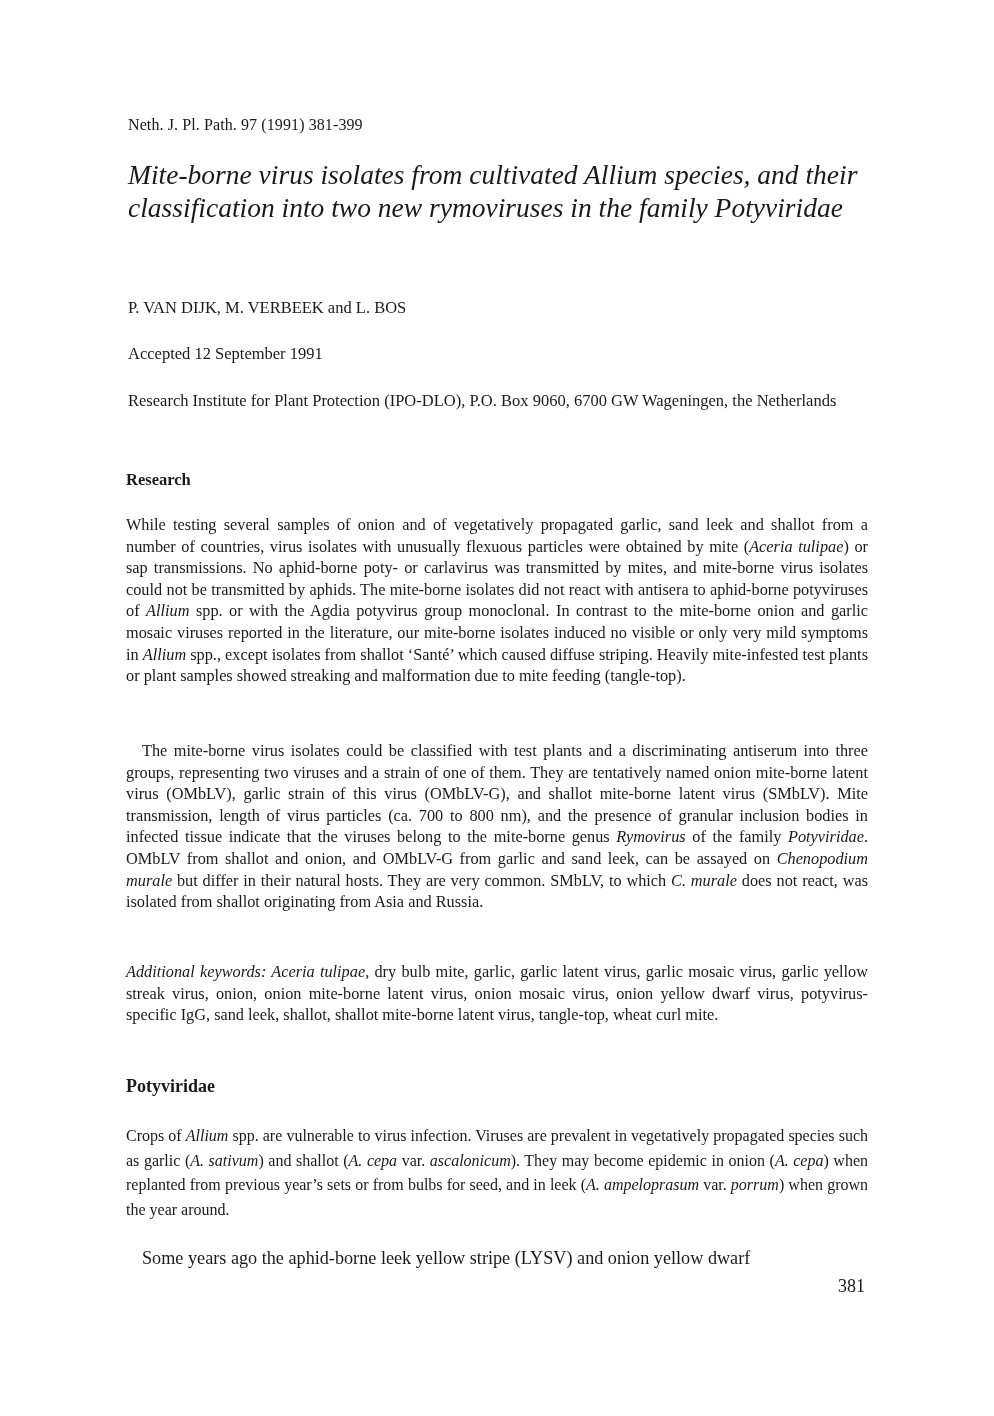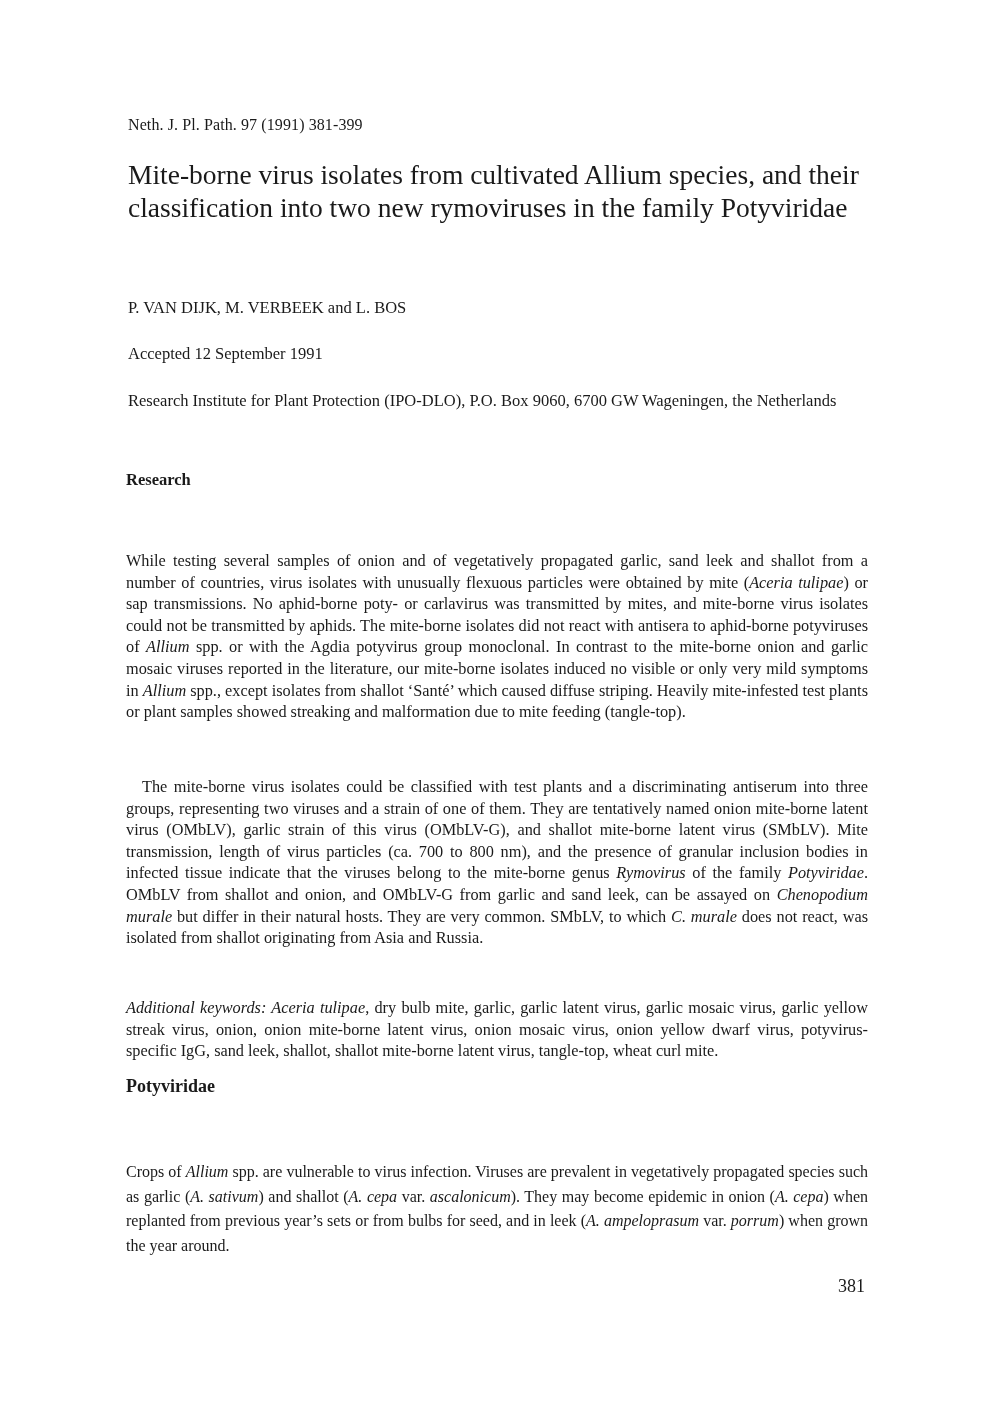--- a/index.html
+++ b/index.html
@@ -1,25 +1,25 @@
 <!DOCTYPE html>
 <html><head>
 <meta charset="utf-8">
 <style>
   html, body { margin: 0; padding: 0; background: #ffffff; }
   body { width: 994px; height: 1416px; position: relative; overflow: hidden; color: #1a1a1a; font-family: "Liberation Serif", "DejaVu Serif", serif; }
   .page { position: absolute; left: 0; top: 0; width: 994px; height: 1044px; }
   .abs { position: absolute; }
   .journal { left: 128px; top: 116px; font-size: 16px; letter-spacing: 0.1px; }
-  .title { left: 128px; top: 158px; width: 740px; font-size: 27.5px; line-height: 33px; }
+  .title { left: 128px; top: 158px; width: 740px; font-size: 27.5px; line-height: 33px; font-style: italic; }
   .authors { left: 128px; top: 298px; font-size: 16.5px; }
   .accepted { left: 128px; top: 344px; font-size: 16.5px; }
   .affil { left: 128px; top: 390px; width: 750px; font-size: 16.5px; line-height: 22px; }
   .abs-head { left: 126px; top: 470px; font-size: 16.5px; font-weight: bold; }
-  .para { font-size: 16.3px; line-height: 21.6px; text-align: justify; margin-top: 36px; }
+  .para { font-size: 16.3px; line-height: 21.6px; text-align: justify; }
   .abstract-p1 { left: 126px; top: 514px; width: 742px; }
   .abstract-p2 { left: 126px; top: 740px; width: 742px; text-indent: 16px; }
   .keywords { left: 126px; top: 961px; width: 742px; }
   .intro-head { left: 126px; top: 1076px; font-size: 18px; font-weight: bold; }
   .intro-p1 { left: 126px; top: 1124px; width: 742px; font-size: 16px; line-height: 24.5px; }
   .intro-p2 { left: 126px; top: 1246px; width: 742px; font-size: 18.2px; line-height: 24.5px; text-indent: 16px; }
   .pagenum { left: 838px; top: 1276px; font-size: 18px; }
   i { font-style: italic; }
 </style>
 </head>
@@ -33,15 +33,16 @@
   <div class="abs affil">Research Institute for Plant Protection (IPO-DLO), P.O. Box 9060, 6700 GW Wageningen, the Netherlands</div>
 
   <div class="abs abs-head">Research</div>
   <div class="abs para abstract-p1"><span>While testing several samples of onion and of vegetatively propagated garlic, sand leek and shallot from a number of countries, virus isolates with unusually flexuous particles were obtained by mite (</span><i>Aceria tulipae</i><span>) or sap transmissions. No aphid-borne poty- or carlavirus was transmitted by mites, and mite-borne virus isolates could not be transmitted by aphids. The mite-borne isolates did not react with antisera to aphid-borne potyviruses of </span><i>Allium</i><span> spp. or with the Agdia potyvirus group monoclonal. In contrast to the mite-borne onion and garlic mosaic viruses reported in the literature, our mite-borne isolates induced no visible or only very mild symptoms in </span><i>Allium</i><span> spp., except isolates from shallot ‘Santé’ which caused diffuse striping. Heavily mite-infested test plants or plant samples showed streaking and malformation due to mite feeding (tangle-top).</span></div>
   <div class="abs para abstract-p2"><span>The mite-borne virus isolates could be classified with test plants and a discriminating anti­serum into three groups, representing two viruses and a strain of one of them. They are ten­tatively named onion mite-borne latent virus (OMbLV), garlic strain of this virus (OMbLV-G), and shallot mite-borne latent virus (SMbLV). Mite transmission, length of virus particles (ca. 700 to 800 nm), and the presence of granular inclusion bodies in infected tissue indicate that the viruses belong to the mite-borne genus </span><i>Rymovirus</i><span> of the family </span><i>Potyviridae</i><span>. OMbLV from shallot and onion, and OMbLV-G from garlic and sand leek, can be assayed on </span><i>Chenopodium murale</i><span> but differ in their natural hosts. They are very common. SMbLV, to which </span><i>C. murale</i><span> does not react, was isolated from shallot originating from Asia and Russia.</span></div>
 
   <div class="abs para keywords"><i>Additional keywords: Aceria tulipae</i><span>, dry bulb mite, garlic, garlic latent virus, garlic mosaic virus, garlic yellow streak virus, onion, onion mite-borne latent virus, onion mosaic virus, onion yellow dwarf virus, potyvirus-specific IgG, sand leek, shallot, shallot mite-borne latent virus, tangle-top, wheat curl mite.</span></div>
 
   <div class="abs intro-head">Potyviridae</div>
   <div class="abs para intro-p1"><span>Crops of </span><i>Allium</i><span> spp. are vulnerable to virus infection. Viruses are prevalent in vegeta­tively propagated species such as garlic (</span><i>A. sativum</i><span>) and shallot (</span><i>A. cepa</i><span> var. </span><i>as­calonicum</i><span>). They may become epidemic in onion (</span><i>A. cepa</i><span>) when replanted from previous year’s sets or from bulbs for seed, and in leek (</span><i>A. ampeloprasum</i><span> var. </span><i>porrum</i><span>) when grown the year around.</span></div>
+  <div class="abs para intro-p2"><span>Some years ago the aphid-borne leek yellow stripe (LYSV) and onion yellow dwarf</span></div>
 
   <div class="abs pagenum">381</div>
 </div>
 
 </body></html>

